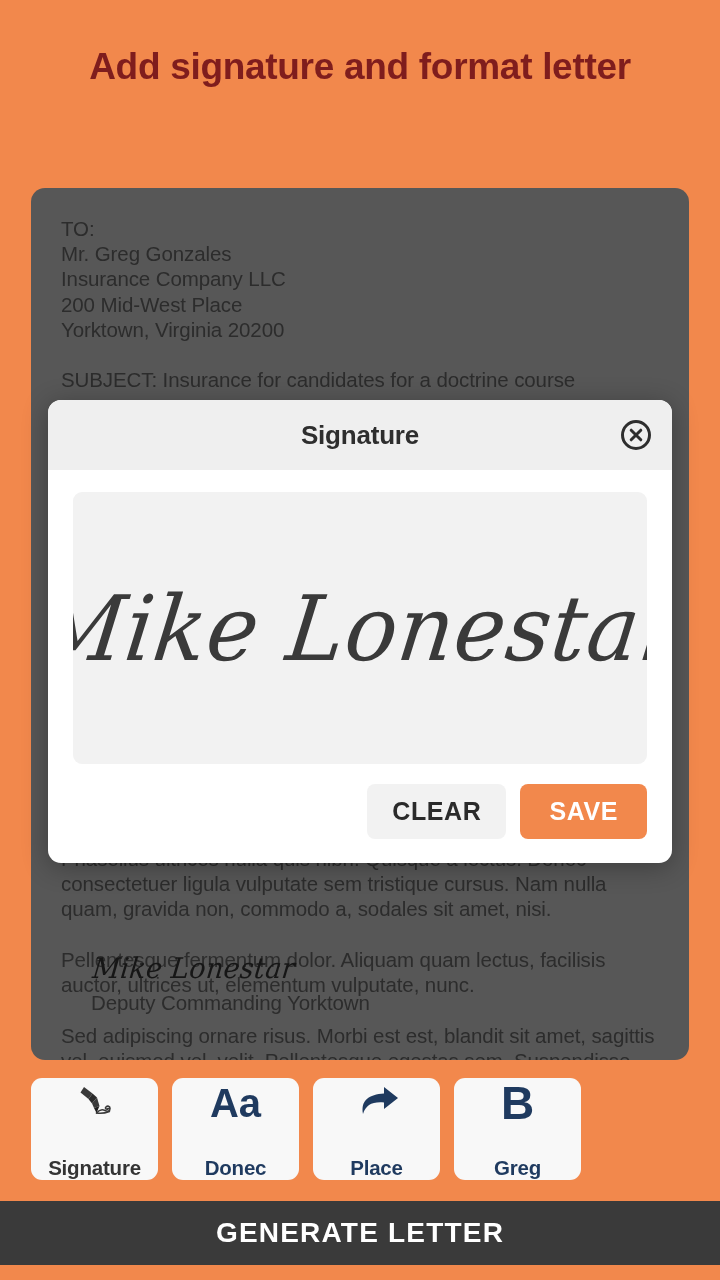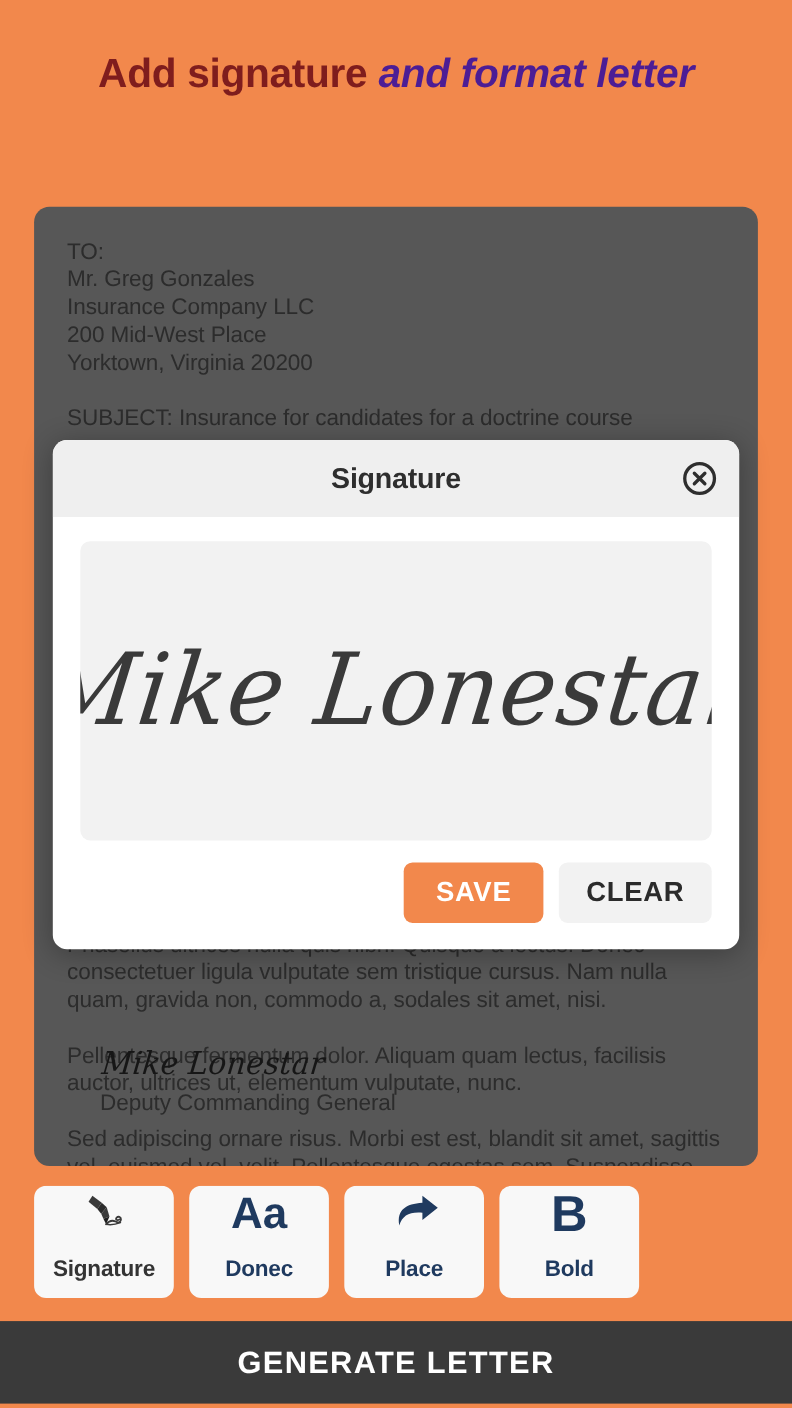--- a/index.html
+++ b/index.html
@@ -19,21 +19,21 @@
   
   .headline {
     padding: 42px 34px 0 34px;
     text-align: center;
     font-size: 37px;
     font-weight: bold;
     line-height: 1.35;
     letter-spacing: -0.3px;
   }
   .hl-dark  { color: #7f1d1d; }
-  .hl-light { color: #4c1d95; font-style: italic; }
+  .hl-light { color: #7f1d1d; }
 
   
   .letter-card {
     position: absolute;
     left: 31px;
     top: 188px;
     width: 658px;
     height: 872px;
     background: #575757;
     border-radius: 14px;
@@ -173,22 +173,22 @@
   }
   .tool-btn {
     flex: 0 0 auto;
     width: 127px;
     height: 102px;
     background: #f8f8f8;
     border-radius: 11px;
     display: flex;
     flex-direction: column;
     align-items: center;
-    justify-content: flex-start;
-    gap: 14px;
+    justify-content: space-between;
+    gap: 2px;
     cursor: pointer;
   }
   .tool-icon {
     height: 50px;
     display: flex;
     align-items: center;
     justify-content: center;
     color: #1f3a5f;
   }
   .tool-label {
@@ -208,23 +208,23 @@
     font-weight: bold;
     line-height: 1;
     color: #1f3a5f;
   }
   .signature-label { color: #343434; }
 
   
   .bottom-bar {
     position: absolute;
     left: 0;
-    bottom: 4px;
+    bottom: 15px;
     width: 720px;
-    height: 75px;
+    height: 64px;
     background: #3a3a3a;
     display: flex;
     align-items: center;
     justify-content: center;
     cursor: pointer;
   }
   .bottom-bar-label {
     color: #ffffff;
     font-size: 28px;
     font-weight: bold;
@@ -285,42 +285,42 @@
 
 Sed aliquam ultrices mauris. Integer ante arcu, accumsan a, consectetuer eget, posuere ut, mauris. Praesent adipiscing. Phasellus ullamcorper ipsum rutrum nunc. Nunc nonummy metus.
 
 Vestibulum volutpat pretium libero. Cras id dui. Aenean ut eros et nisl sagittis vestibulum. Nullam nulla eros, ultricies sit amet, nonummy id, imperdiet feugiat, pede. Sed lectus. Donec mollis hendrerit risus.
 
 Phasellus nec sem in justo pellentesque facilisis. Etiam imperdiet imperdiet orci. Nunc nec neque. Phasellus leo dolor, tempus non, auctor et, hendrerit quis, nisi. Curabitur ligula sapien, tincidunt non.
 
 Aliquet. Proin nec augue. Quisque aliquam tempor magna. Pellentesque habitant morbi tristique senectus et netus et malesuada fames ac turpis egestas.</div>
   <div class="letter-sign-block">
     <div class="letter-sign-script">Mike Lonestar</div>
-    <div class="letter-sign-title">Deputy Commanding General</div>
+    <div class="letter-sign-title">Deputy Commanding Yorktown</div>
   </div>
 </div>
 <div class="scrim"></div>
 
 <div class="modal">
   <div class="modal-header">
     <span class="modal-title">Signature</span>
     <span class="close-btn">
       <svg width="34" height="34" viewBox="0 0 34 34" aria-hidden="true">
         <circle cx="17" cy="17" r="13.5" fill="none" stroke="#2e2e2e" stroke-width="3"></circle>
         <path d="M12.2 12.2 L21.8 21.8 M21.8 12.2 L12.2 21.8" stroke="#2e2e2e" stroke-width="3" stroke-linecap="round"></path>
       </svg>
     </span>
   </div>
   <div class="modal-body">
     <div class="sign-pad">
       <span class="sign-pad-text">Mike Lonestar</span>
     </div>
     <div class="modal-actions">
+      <button class="btn btn-clear">CLEAR</button>
       <button class="btn btn-save">SAVE</button>
-      <button class="btn btn-clear">CLEAR</button>
     </div>
   </div>
 </div>
 
 <div class="toolbar">
 
   <div class="tool-btn">
     <span class="tool-icon">
       <svg width="46" height="46" viewBox="0 0 46 46" aria-hidden="true">
         <g transform="rotate(0 23 23)">
@@ -352,20 +352,20 @@
         </g>
       </svg>
     </span>
     <span class="tool-label">Place</span>
   </div>
 
   <div class="tool-btn">
     <span class="tool-icon">
       <span class="glyph-b">B</span>
     </span>
-    <span class="tool-label">Bold</span>
+    <span class="tool-label">Greg</span>
   </div>
 
 </div>
 
 <div class="bottom-bar">
   <span class="bottom-bar-label">GENERATE LETTER</span>
 </div>
 
 </body></html>

